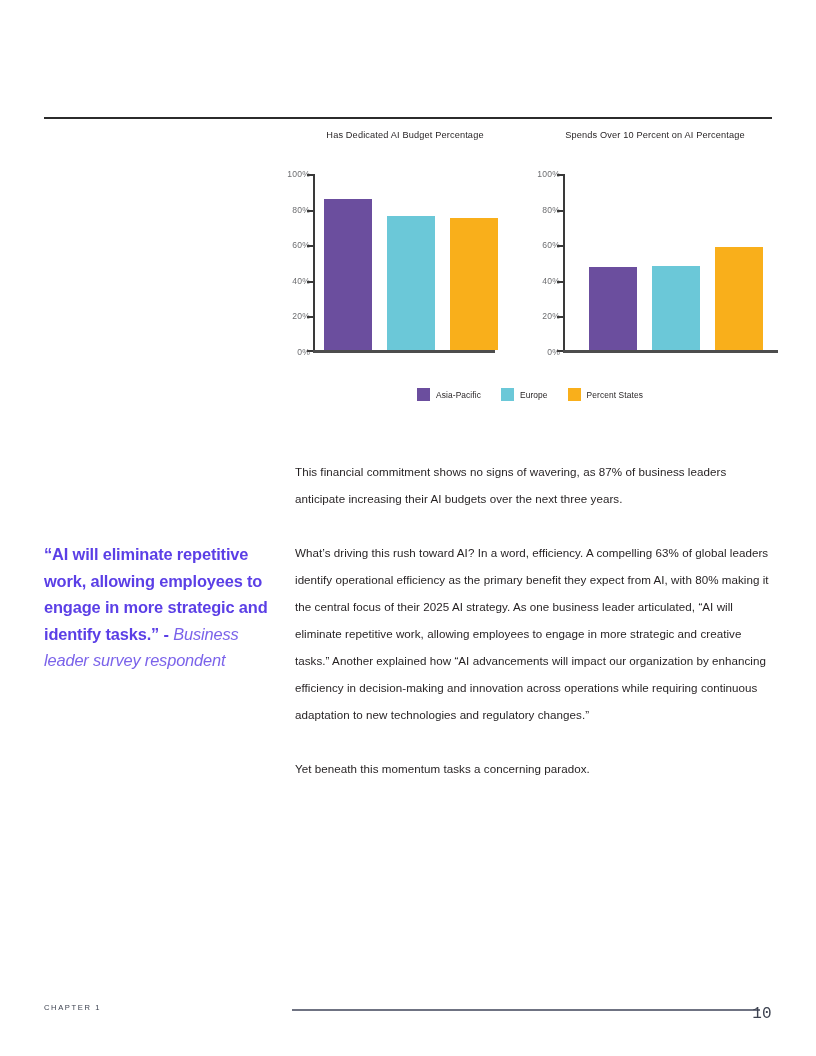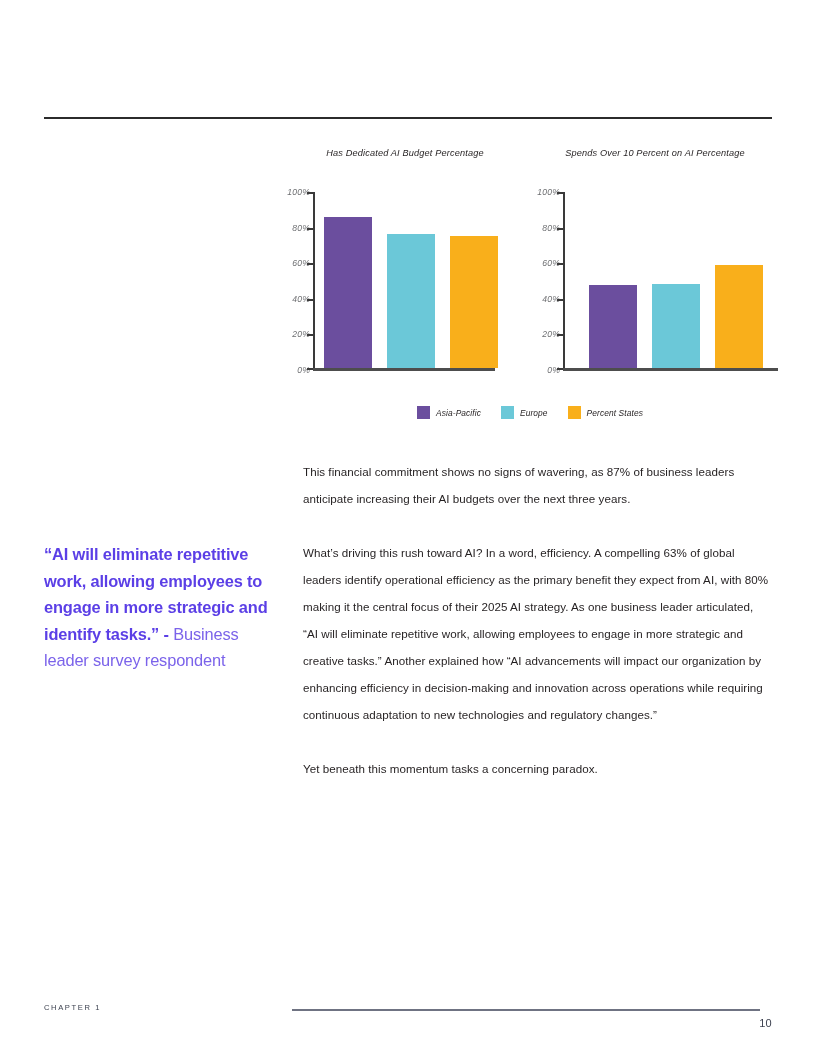--- a/index.html
+++ b/index.html
@@ -28,23 +28,22 @@
     top: 117px;
     width: 728px;
     height: 2px;
     background: #2b2b2b;
   }
 
   
   .figure {
     position: absolute;
     left: 280px;
-    top: 138px;
+    top: 120px;
     width: 500px;
-    font-style: italic;
   }
 
   .charts-row {
     display: flex;
     align-items: flex-start;
   }
 
   .chart-col {
     width: 250px;
   }
@@ -146,39 +145,40 @@
   .body-col {
     position: absolute;
     left: 291px;
     top: 458px;
     width: 478px;
   }
   .para {
     font-size: 11.6px;
     line-height: 27px;
     color: #231f20;
-    margin: 0 0 27px 12px;
+    margin: 0 0 27px 4px;
     letter-spacing: 0.05px;
   }
   .para:last-child { margin-bottom: 0; }
 
   
   .pullquote {
     position: absolute;
     left: 44px;
     top: 541px;
     width: 224px;
     font-size: 16.4px;
     line-height: 26.5px;
     font-weight: 700;
     color: #5b3fe6;
     letter-spacing: -0.15px;
   }
   .pullquote .attrib {
     font-weight: 400;
+    font-style: italic;
     color: #7b63ea;
   }
 
   
   .footer {
     position: absolute;
     left: 44px;
     top: 1001px;
     width: 728px;
     height: 18px;
@@ -196,24 +196,25 @@
     position: absolute;
     left: 248px;
     top: 8px;
     width: 468px;
     height: 1.6px;
     background: #6f7382;
   }
   .footer-page {
     position: absolute;
     right: 0;
-    top: 16px;
-    font-size: 11px;
+    top: 4px;
+    font-size: 16px;
     color: #3d4250;
     letter-spacing: 0.3px;
+    font-family: Liberation Mono, monospace;
   }
 </style>
 </head>
 <body>
 
 <div class="page">
 
   <div class="top-rule"></div>
 
   <div class="figure">

